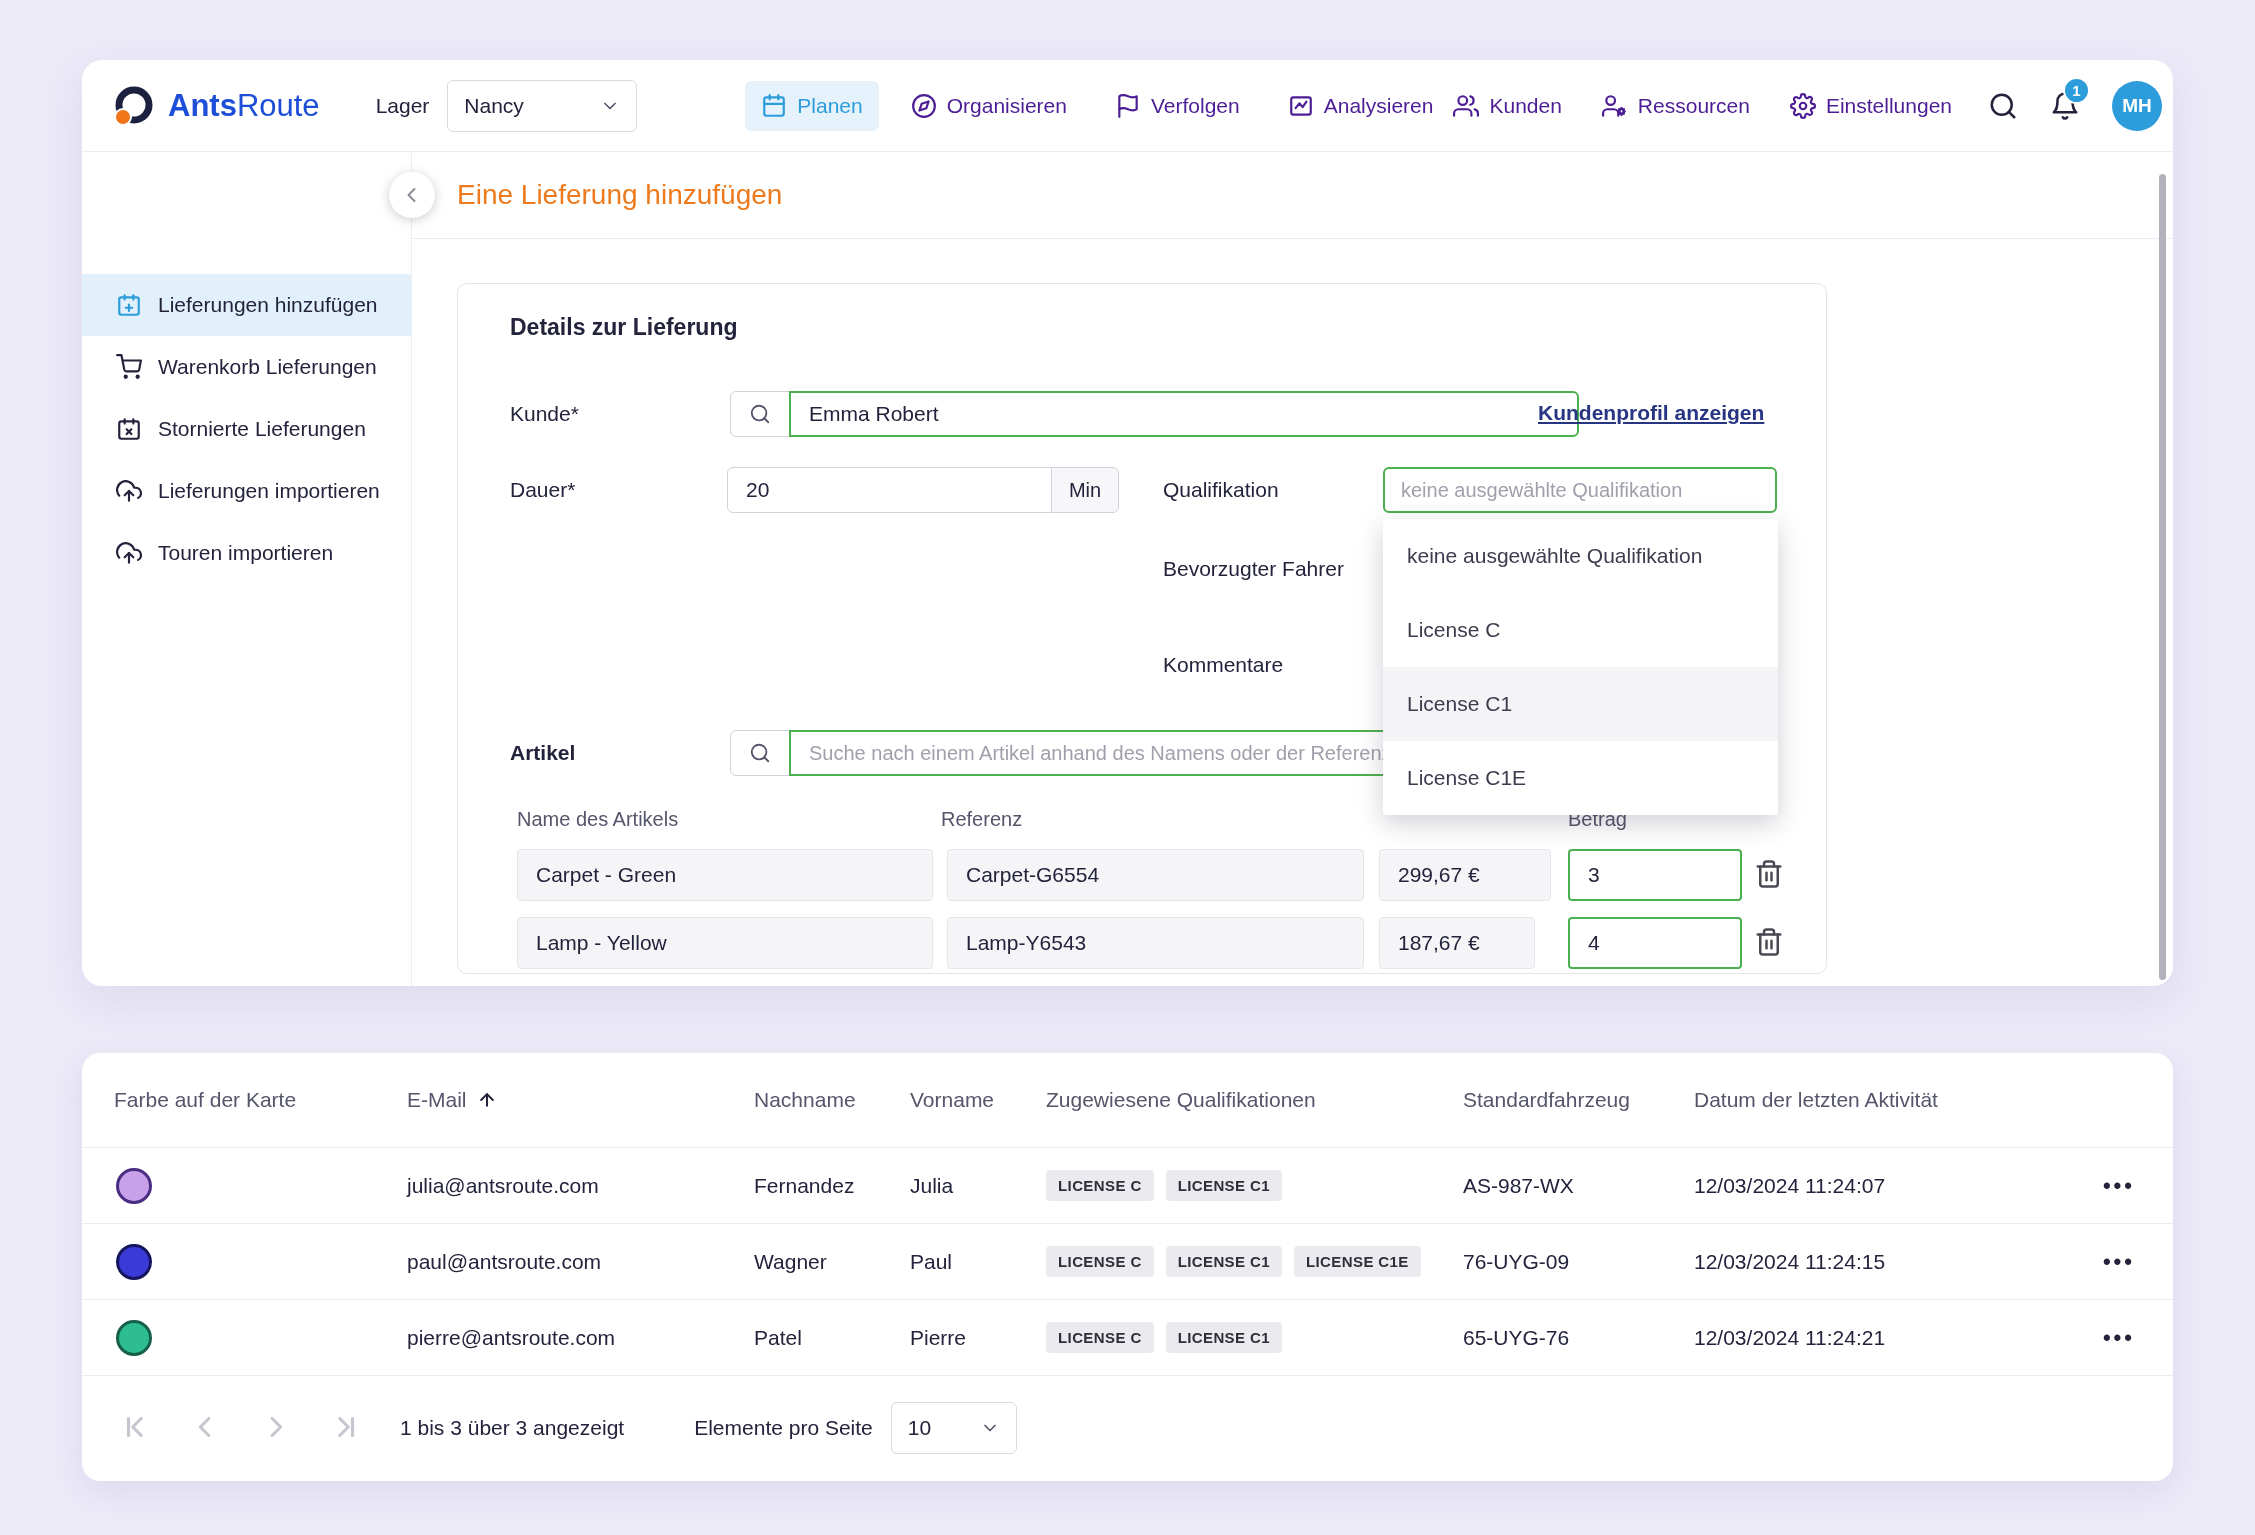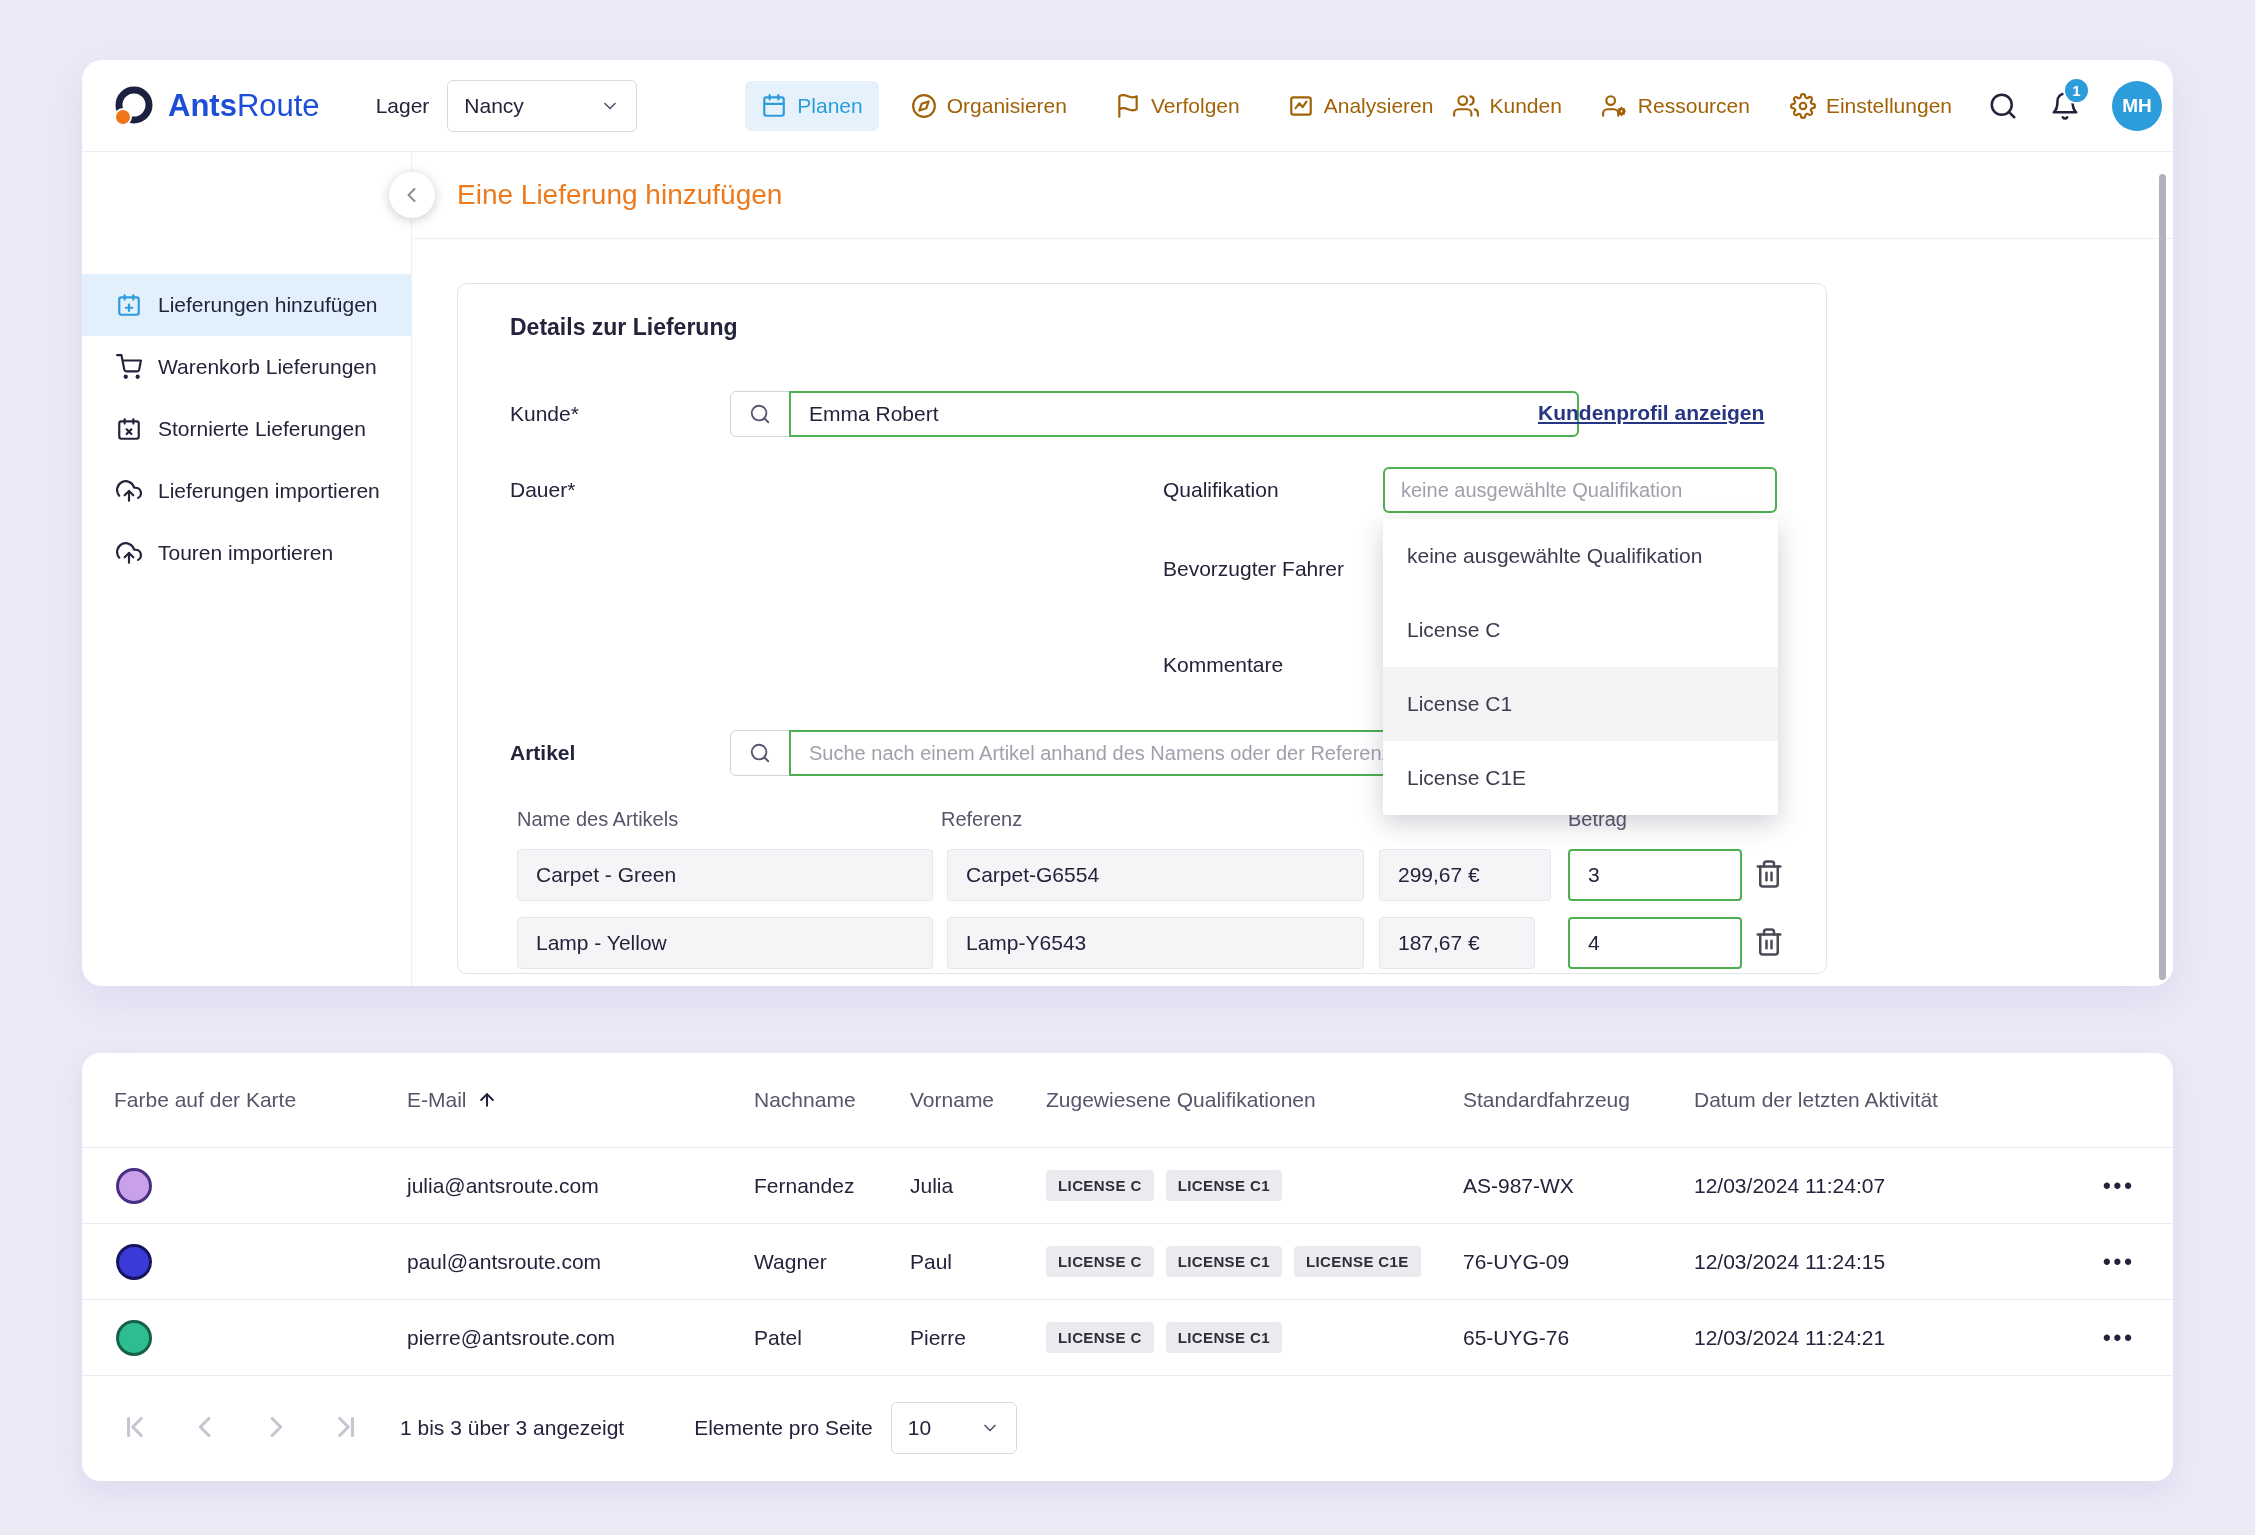--- a/index.html
+++ b/index.html
@@ -28,21 +28,21 @@
   .brand-text b { font-weight:700; }
   .warehouse { margin-left:56px; display:flex; align-items:center; gap:18px; }
   .warehouse-label { font-size:21px; }
   .select-box {
     width:190px; height:52px; border:1px solid #D9D9E3; border-radius:6px;
     display:flex; align-items:center; justify-content:space-between;
     padding:0 16px; font-size:21px; background:#fff; cursor:pointer;
   }
   .caret { color:#55556B; }
   .nav-main { margin-left:108px; display:flex; align-items:center; gap:16px; }
-  .nav-item { display:flex; align-items:center; gap:10px; font-size:21px; padding:12px 16px; border-radius:6px; cursor:pointer; color:#a16207; }
+  .nav-item { display:flex; align-items:center; gap:10px; font-size:21px; padding:12px 16px; border-radius:6px; cursor:pointer; color:#4c1d95; }
   .nav-item.active { background:#E5F2FC; color:#2D9CDB; }
   .nav-item svg { width:26px; height:26px; }
   .nav-right { margin-left:auto; display:flex; align-items:center; gap:32px; }
   .nav-right .nav-item { padding:8px 4px; }
   .icon-btn { width:30px; height:30px; color:#23233C; cursor:pointer; }
   .bell-wrap { position:relative; cursor:pointer; }
   .badge-count {
     position:absolute; top:-14px; right:-10px; min-width:27px; height:27px;
     background:#2D9CDB; color:#fff; font-size:15px; font-weight:700;
     border-radius:14px; border:2px solid #fff;
@@ -315,20 +315,24 @@
             <svg class="icon" viewBox="0 0 24 24">
                 <circle cx="11" cy="11" r="8"></circle>
                 <line x1="21" y1="21" x2="16.65" y2="16.65"></line>
               </svg>
           </div>
           <input class="kunde-input input-green" value="Emma Robert" style="">
         </div>
         <div class="abs profile-link" style="left:1044px; top:117px;margin-left:36px;">Kundenprofil anzeigen</div>
 
         <div class="abs form-label" style="left:52px; top:194px;">Dauer*</div>
+        <div class="abs input-group" style="left:269px; top:183px;">
+          <input class="dauer-input" value="20" style="">
+          <div class="unit-box">Min</div>
+        </div>
         <div class="abs form-label" style="left:705px; top:194px;">Qualifikation</div>
         <input class="abs qual-input input-green" style="left: 925px; top: 183px;" placeholder="keine ausgewählte Qualifikation">
 
         <div class="abs form-label" style="left:705px; top:273px;">Bevorzugter Fahrer</div>
         <div class="abs form-label" style="left:705px; top:369px;">Kommentare</div>
 
         <div class="abs form-label" style="left:52px; top:457px; font-weight:700;">Artikel</div>
         <div class="abs input-group" style="left:272px; top:446px;">
           <div class="search-prefix">
             <svg class="icon" viewBox="0 0 24 24">

